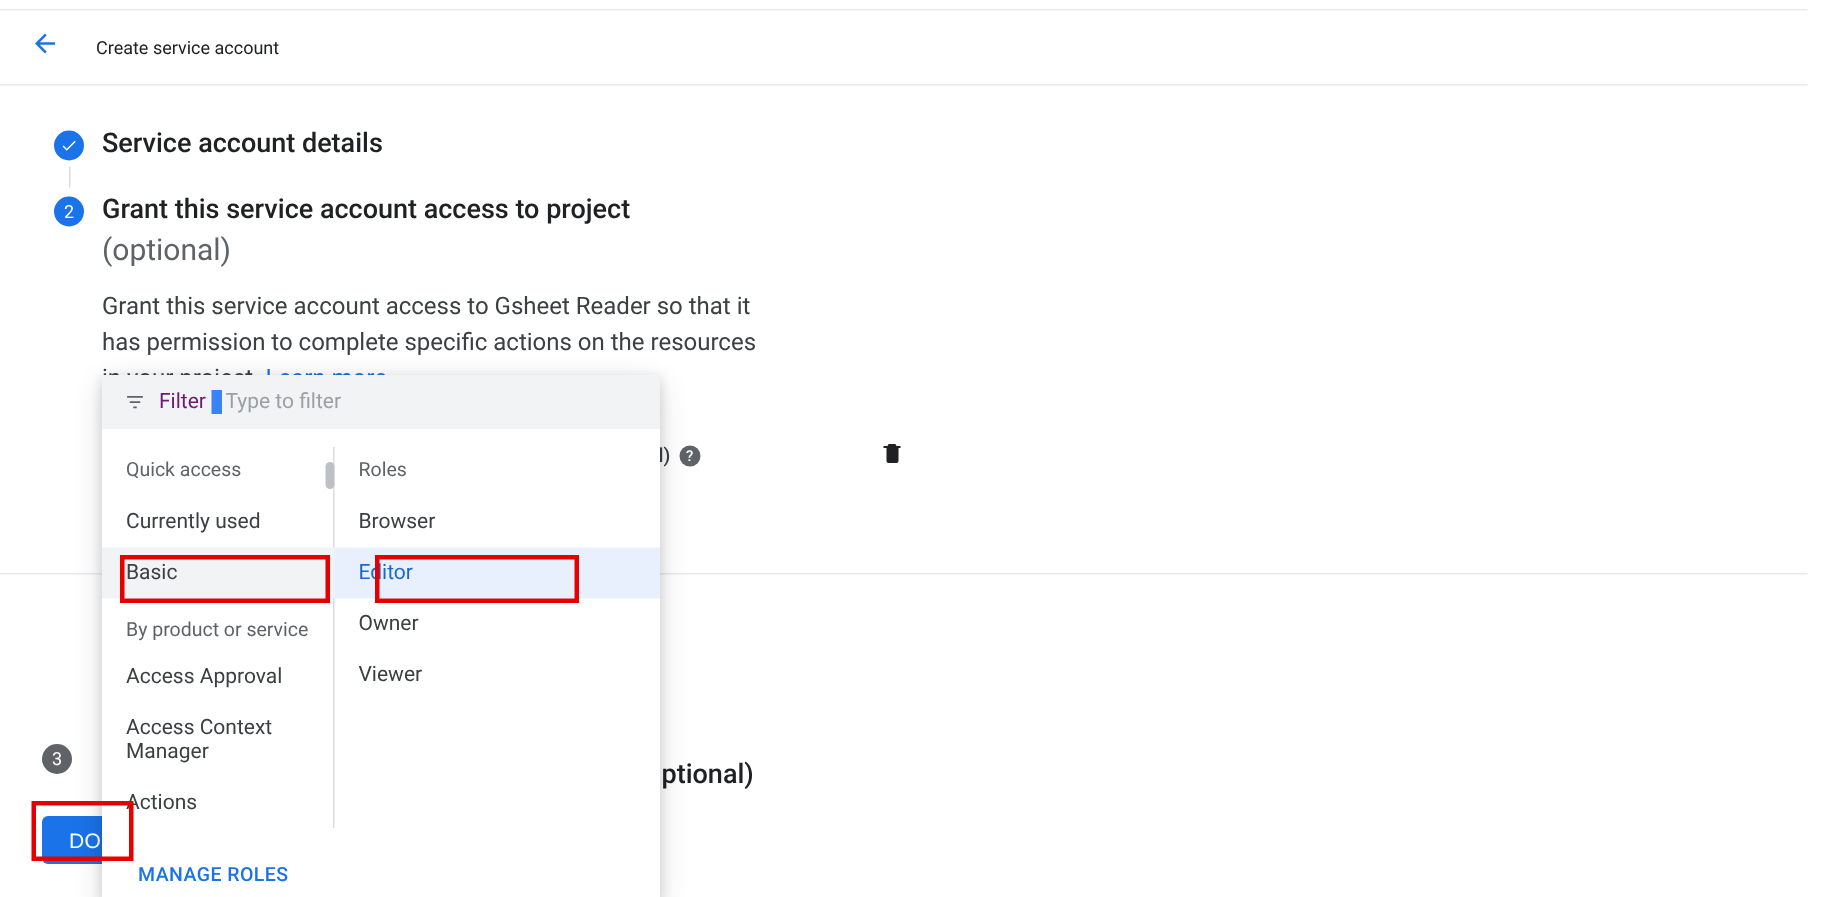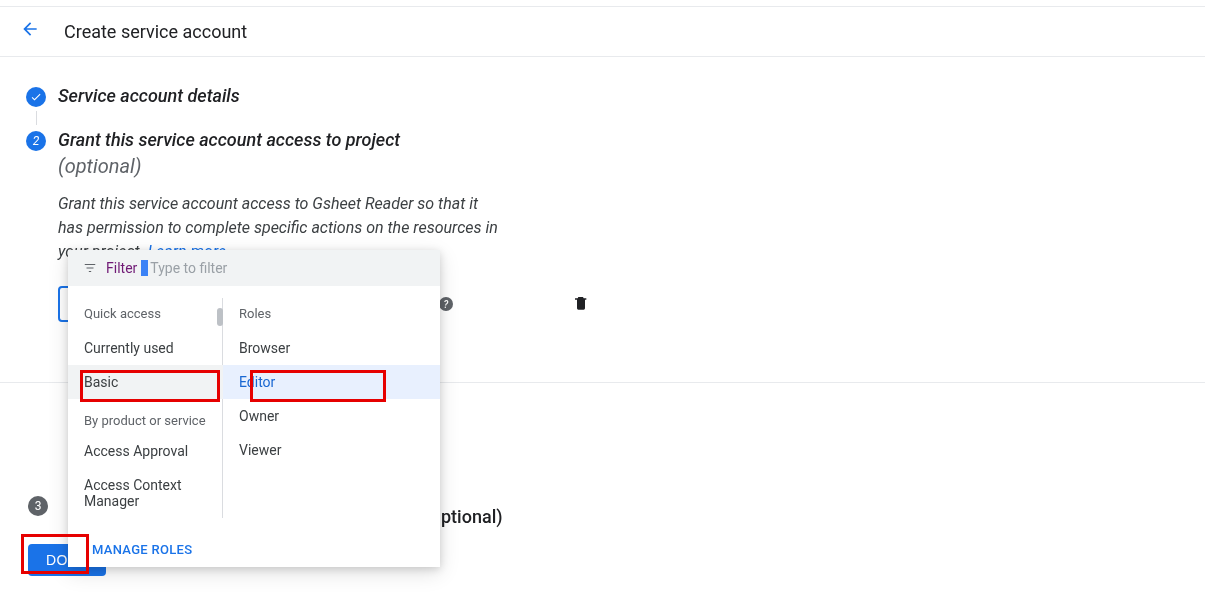--- a/index.html
+++ b/index.html
@@ -26,28 +26,27 @@
     border-bottom: 1px solid #e8eaed;
   }
   .back-arrow {
     color: #1a73e8;
     font-size: 20px;
     width: 28px;
     cursor: pointer;
     margin-right: 16px;
   }
   .header-title {
-    font-size: 18px;
+    font-size: 12px;
     font-weight: 400;
     color: #202124;
   }
   .content {
-    padding: 28px 0 0 26px;
-    position: relative;
-    font-style: italic;
+    padding: 28px 0 0 36px;
+    position: relative;
   }
   .step {
     display: flex;
     flex-direction: column;
     position: relative;
   }
   .step-row {
     display: flex;
     align-items: flex-start;
   }
@@ -335,20 +334,21 @@
 
   <div class="dd-cols">
     <div class="dd-col-left">
       <div class="scrollthumb"></div>
       <div class="col-header">Quick access</div>
       <div class="dd-item">Currently used</div>
       <div class="dd-item selected-left">Basic</div>
       <div class="col-subheader">By product or service</div>
       <div class="dd-item">Access Approval</div>
       <div class="dd-item">Access Context Manager</div>
+      <div class="dd-item">Actions</div>
     </div>
     <div class="dd-col-right">
       <div class="col-header">Roles</div>
       <div class="dd-item">Browser</div>
       <div class="dd-item selected-right">Editor</div>
       <div class="dd-item">Owner</div>
       <div class="dd-item">Viewer</div>
     </div>
   </div>
 

